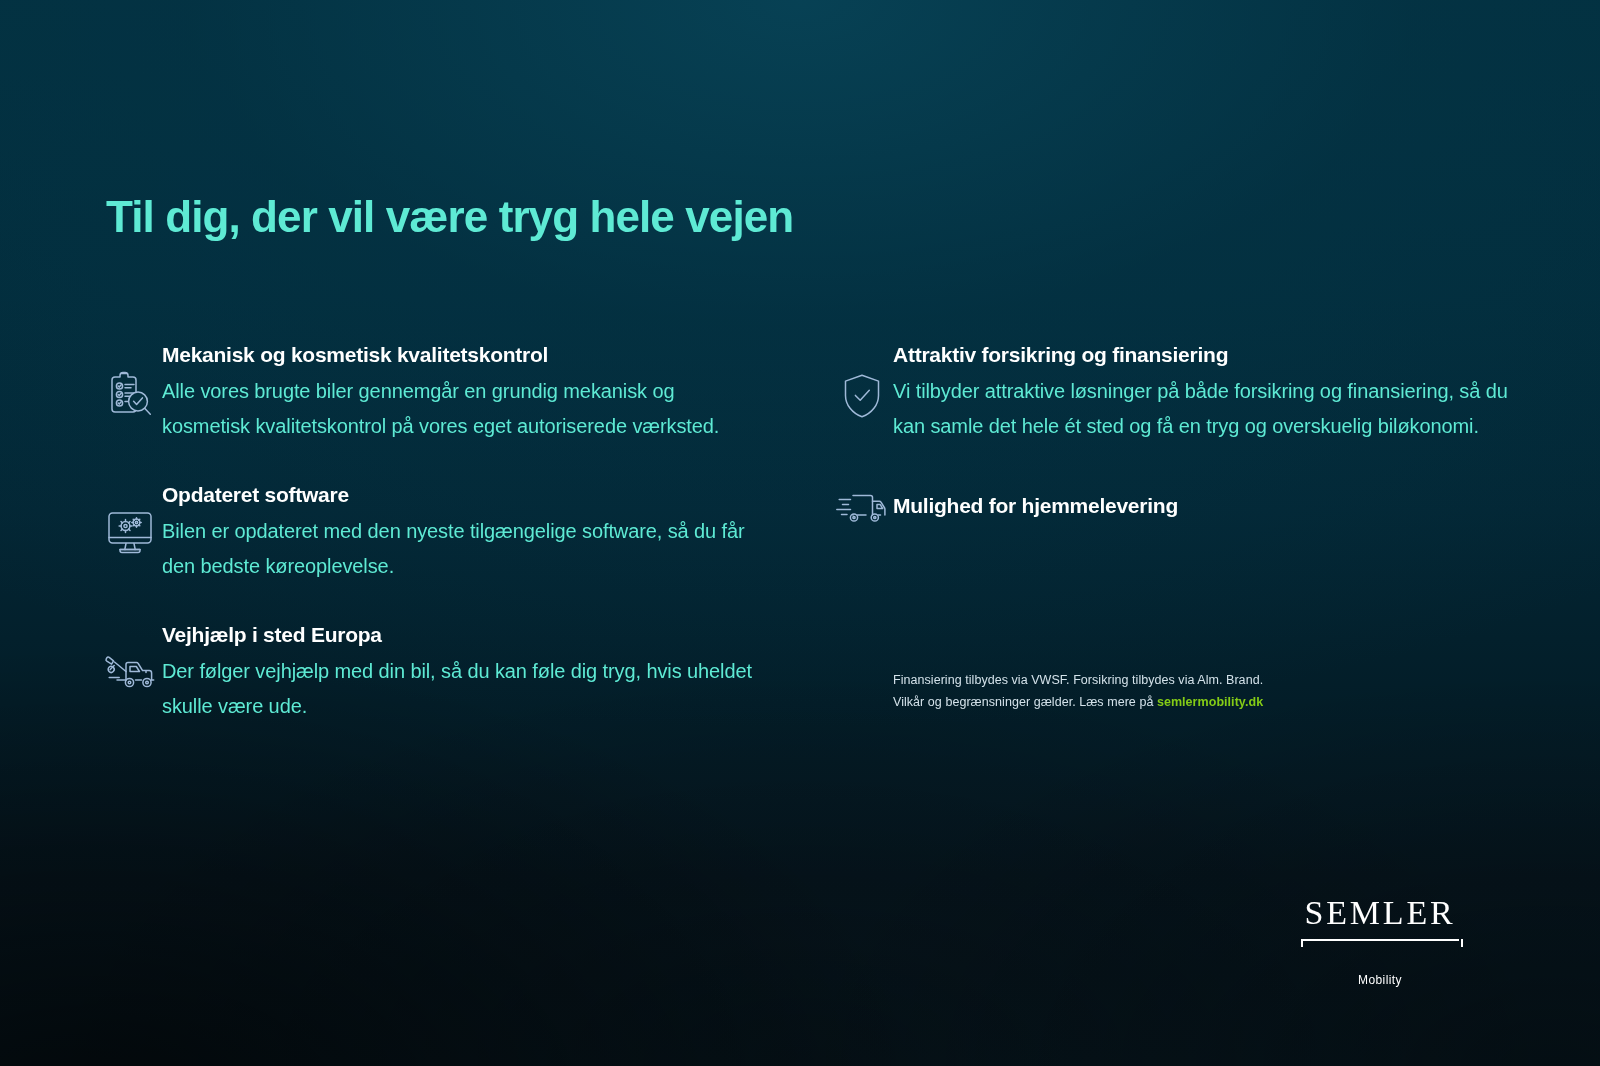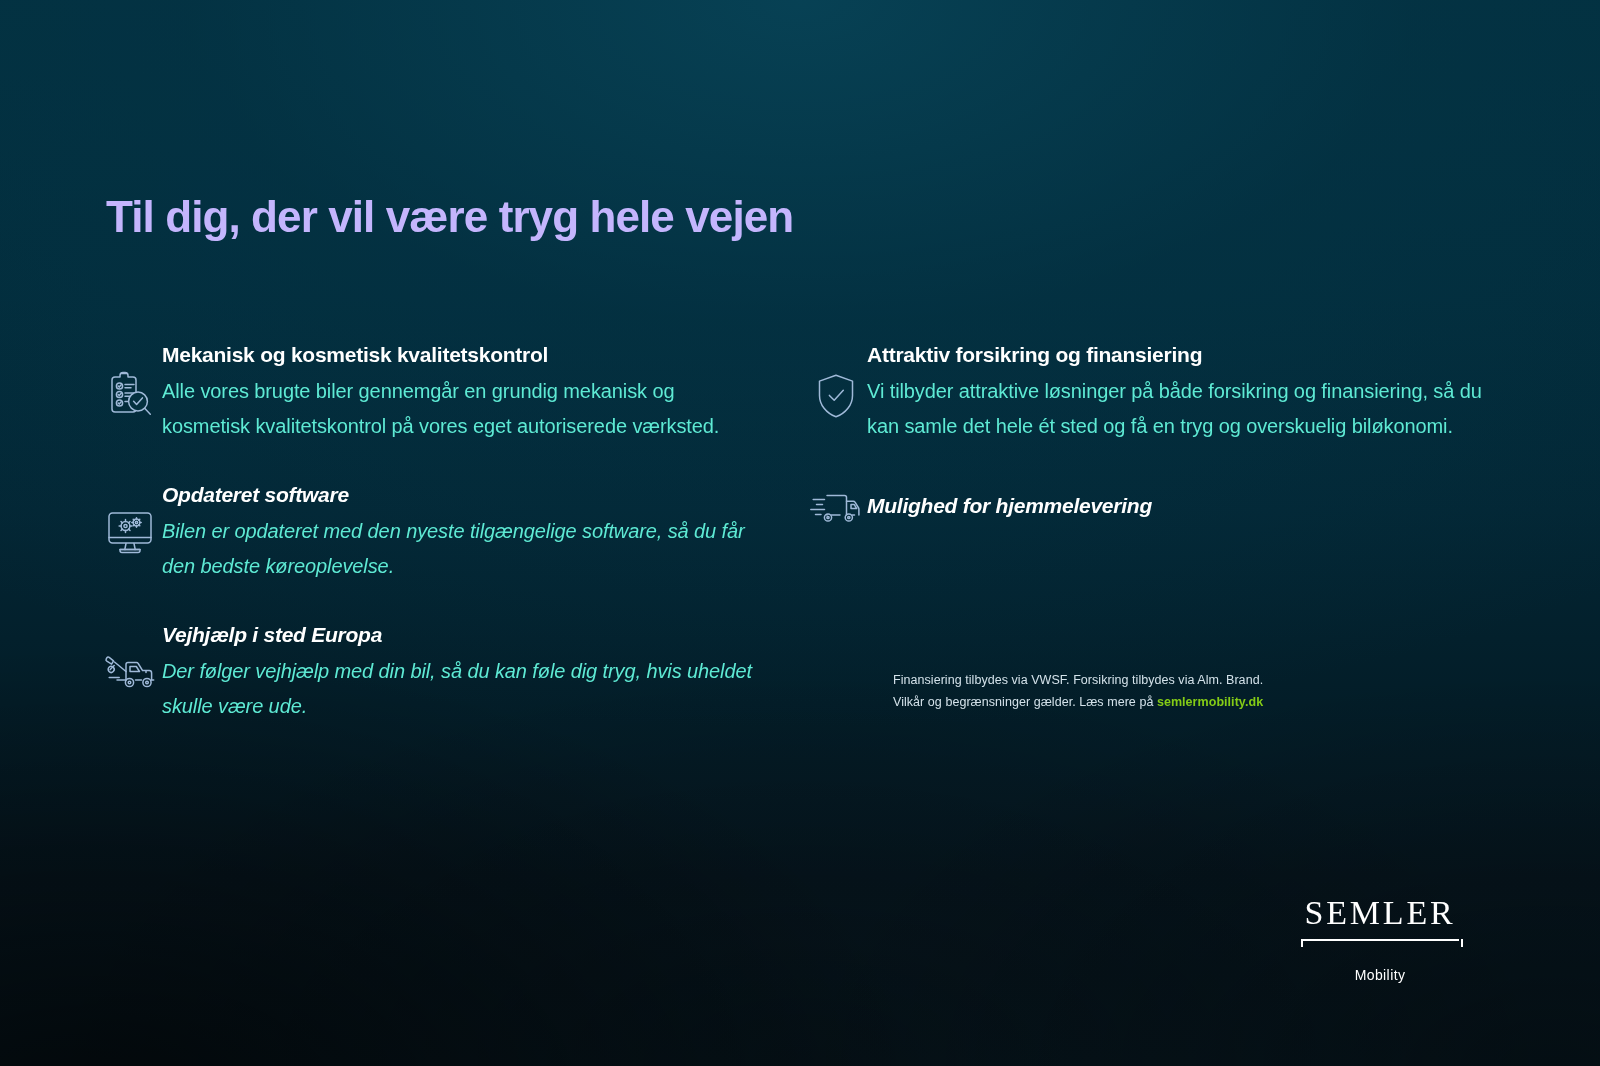--- a/index.html
+++ b/index.html
@@ -41,31 +41,31 @@
 
   .page { position:relative; width:1600px; height:1066px; }
 
   
   .headline {
     position:absolute;
     left:106px; top:193px;
     font-size:44px;
     font-weight:700;
     letter-spacing:-0.9px;
-    color:#c4b5fd;
+    color:#5eead4;
     line-height:1.1;
     white-space:nowrap;
   }
 
   
   .col-left  { position:absolute; left:100px; top:340px;  width:660px; }
-  .col-right { position:absolute; left:805px; top:340px;  width:680px; }
+  .col-right { position:absolute; left:831px; top:340px;  width:680px; }
 
   .feature { display:flex; align-items:center; }
-  .feature + .feature { margin-top:37px;font-style:italic; }
+  .feature + .feature { margin-top:37px; }
 
   .f-icon {
     flex:0 0 62px;
     width:62px; height:56px;
     display:flex; align-items:flex-start; justify-content:center;
     padding-top:6px;
   }
   .f-icon svg { display:block; }
 
   .f-body { flex:1 1 auto; padding-top:2px; }
@@ -130,22 +130,22 @@
   .logo-rule::after {
     content:"";
     position:absolute;
     left:0; top:0;
     width:100%;
     height:8px;
     border-left:2px solid #ffffff;
     border-right:2px solid #ffffff;
   }
   .logo-sub {
-    margin-top:18px;
-    font-size:14px;
+    margin-top:24px;
+    font-size:12px;
     color:#ffffff;
     letter-spacing:0.4px;
   }
 </style>
 </head>
 <body>
 
 <div class="page">
 
   <div class="bg"></div>

